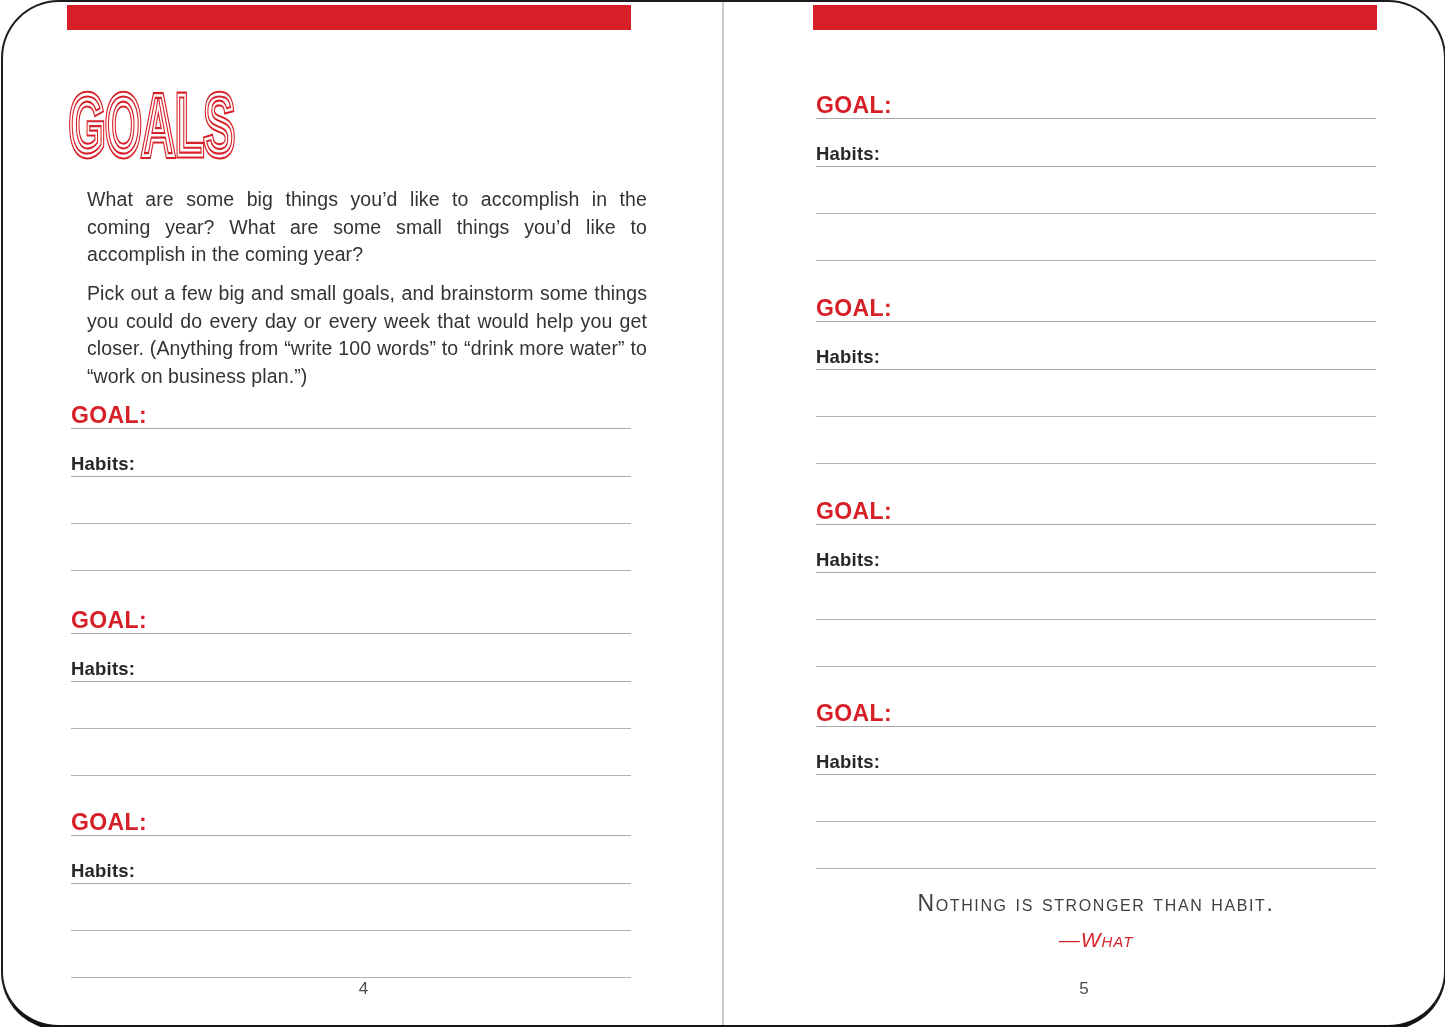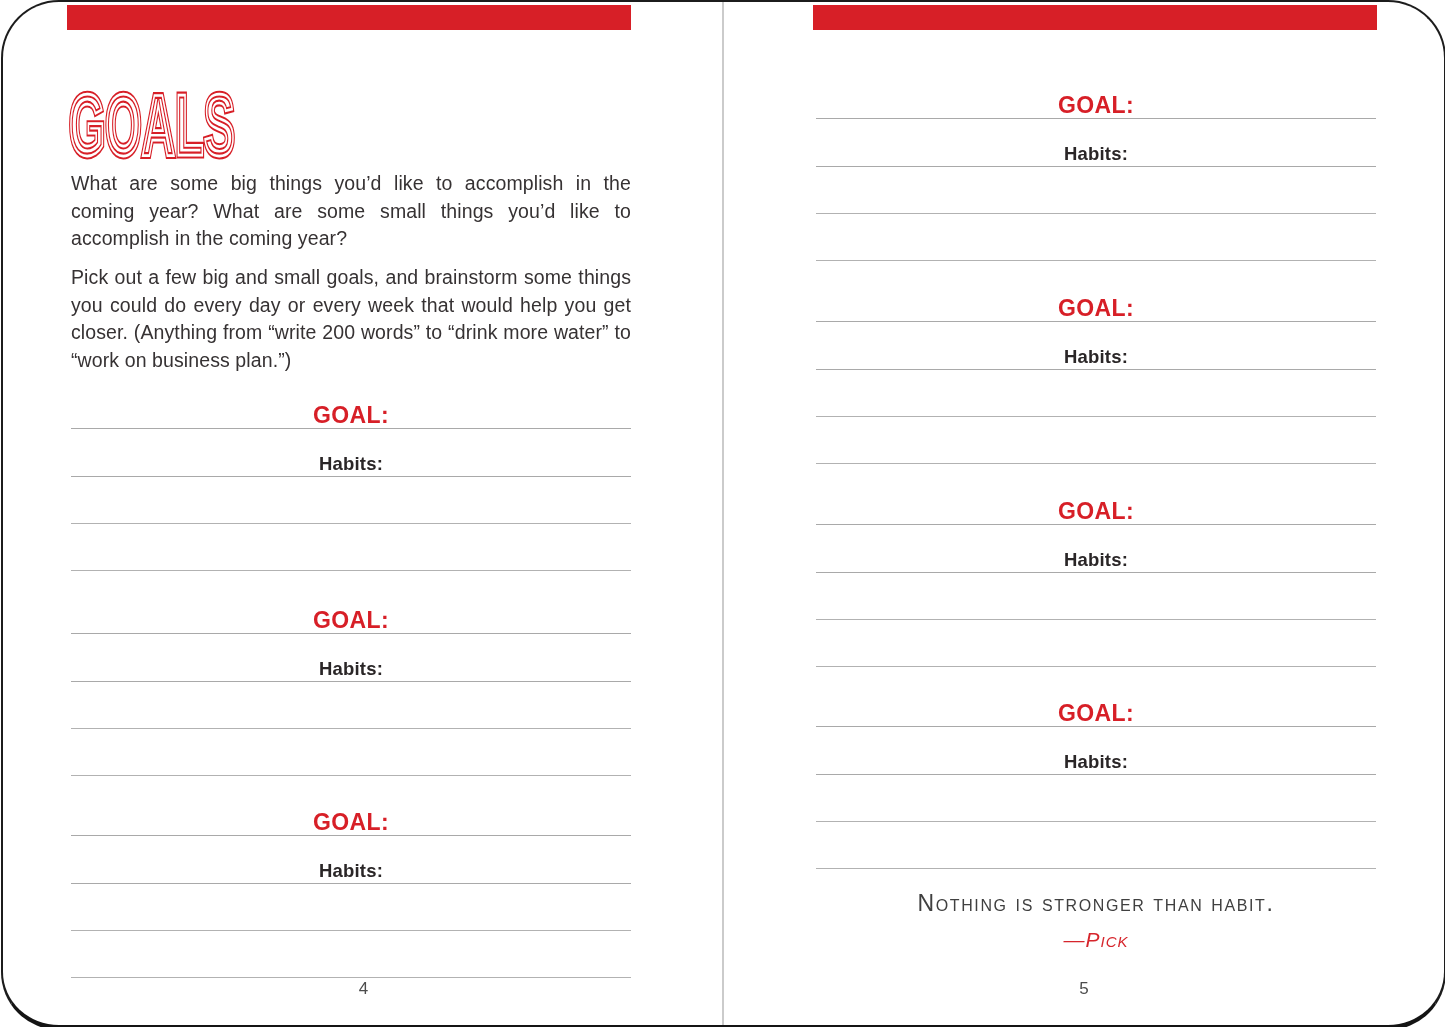--- a/index.html
+++ b/index.html
@@ -20,28 +20,28 @@
 
   .spine { position:absolute; left:719px; top:0; width:2px; height:100%; background:#cbcbcb; }
 
   .page { position:absolute; top:16px; height:100%; width:560px; }
   .page.left  { left:68px; }
   .page.right { left:813px; }
 
   .goals-title { position:absolute; left:-2px; top:72px; }
 
   .intro {
-    position:absolute; left:0; width:560px; margin:0;
+    position:absolute; left:0; width:560px; margin:16px;
     font-size:19.5px; line-height:27.6px; color:#363233;
     text-align:justify; letter-spacing:0.1px;
   }
   .intro.p1 { top:152px; }
   .intro.p2 { top:246px; }
 
-  .goal-block { position:absolute; left:0; width:560px;text-align:center; }
+  .goal-block { position:absolute; left:0; width:560px; }
   .goal-row   { height:28px; border-bottom:1.5px solid #a9a9a9; }
   .goal-label {
     font-size:23px; font-weight:bold; color:#d71f27; letter-spacing:0.4px;
     line-height:30px;
   }
   .habits-row { height:28px; margin-top:19px; border-bottom:1.5px solid #a9a9a9; }
   .habits-label {
     font-size:18.5px; font-weight:bold; color:#2a2627; letter-spacing:0.2px;
     line-height:31px;
   }
@@ -77,21 +77,21 @@
   <section class="page left">
 
     <svg class="goals-title" width="180" height="72" viewBox="0 0 180 72">
       <g transform="scale(0.53,1)">
         <text x="0" y="65" font-family="Liberation Sans, sans-serif" font-weight="bold" font-size="88" fill="#ffffff" stroke="#d71f27" stroke-width="5.5" vector-effect="non-scaling-stroke">GOALS</text>
         <text x="0" y="65" font-family="Liberation Sans, sans-serif" font-weight="bold" font-size="88" fill="none" stroke="#ffffff" stroke-width="2.2" vector-effect="non-scaling-stroke">GOALS</text>
       </g>
     </svg>
 
     <p class="intro p1">What are some big things you’d like to accomplish in the coming year? What are some small things you’d like to accomplish in the coming year?</p>
-    <p class="intro p2">Pick out a few big and small goals, and brainstorm some things you could do every day or every week that would help you get closer. (Anything from “write 200 words” to “drink more water” to “work on business plan.”)</p>
+    <p class="intro p2">Pick out a few big and small goals, and brainstorm some things you could do every day or every week that would help you get closer. (Anything from “write 100 words” to “drink more water” to “work on business plan.”)</p>
 
     <div class="goal-block" style="top:382px">
       <div class="goal-row">
         <span class="goal-label">GOAL:</span>
       </div>
       <div class="habits-row">
         <span class="habits-label">Habits:</span>
       </div>
       <div class="blank-line"></div>
       <div class="blank-line"></div>
@@ -160,19 +160,19 @@
         <span class="goal-label">GOAL:</span>
       </div>
       <div class="habits-row">
         <span class="habits-label">Habits:</span>
       </div>
       <div class="blank-line"></div>
       <div class="blank-line"></div>
     </div>
 
     <div class="quote">Nothing is stronger than habit.</div>
-    <div class="attribution">—Pick</div>
+    <div class="attribution">—What</div>
   </section>
 
   <div class="pagenum left">4</div>
   <div class="pagenum right">5</div>
 
 </div>
 
 </body></html>

